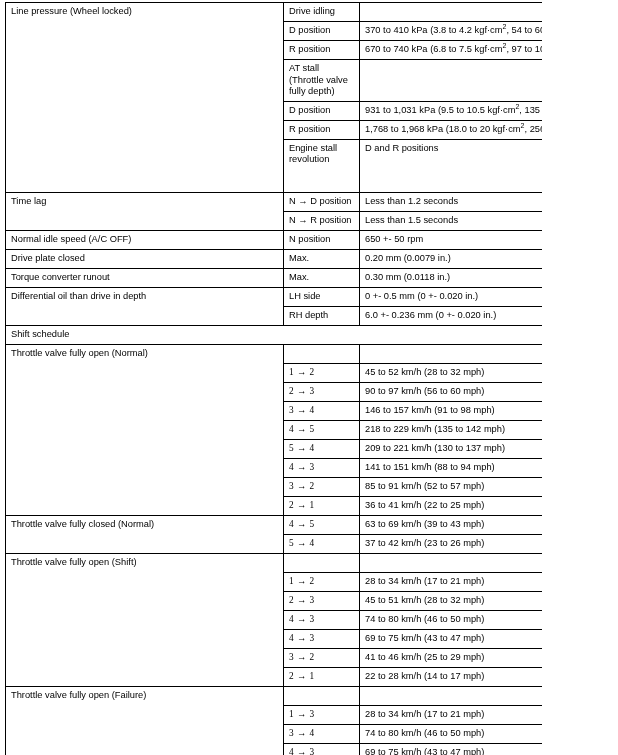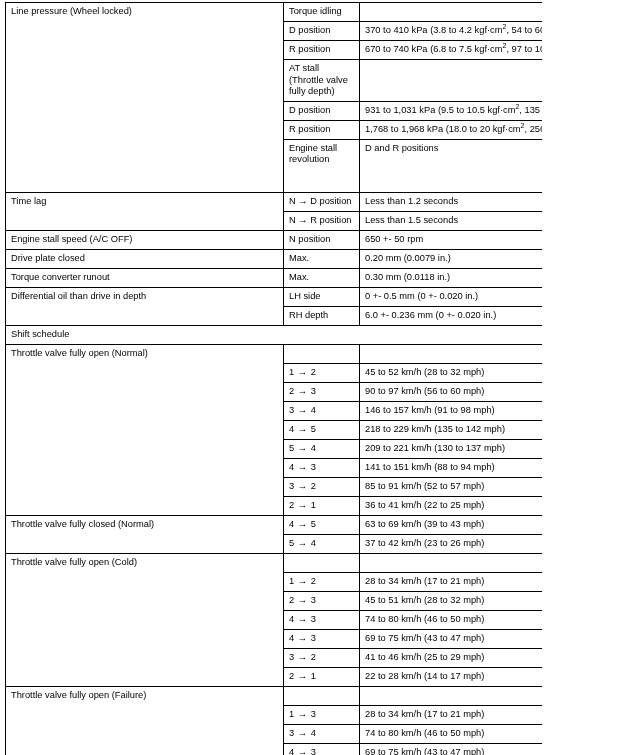--- a/index.html
+++ b/index.html
@@ -32,32 +32,32 @@
     height: 12px;
   }
   td.c1 { width: 268px; }
   td.c2 { width: 66px; }
   td.c3 { width: 268px; }
   sup {
     font-size: 7px;
     vertical-align: super;
     line-height: 0;
   }
-  .arrow { letter-spacing: 0.5px; }
+  .arrow { letter-spacing: 0.5px; font-family: Liberation Serif, serif; }
 </style>
 </head>
 <body>
 
 <div id="sheet">
   <table class="spec">
     <tbody>
 
       <tr>
         <td class="c1" rowspan="7">Line pressure (Wheel locked)</td>
-        <td class="c2">Torque idling</td>
+        <td class="c2">Drive idling</td>
         <td class="c3"></td>
       </tr>
       <tr>
         <td class="c2">D position</td>
         <td class="c3">370 to 410 kPa (3.8 to 4.2 kgf·cm<sup>2</sup>, 54 to 60 psi)</td>
       </tr>
       <tr>
         <td class="c2">R position</td>
         <td class="c3">670 to 740 kPa (6.8 to 7.5 kgf·cm<sup>2</sup>, 97 to 106 psi)</td>
       </tr>
@@ -84,21 +84,21 @@
         <td class="c1" rowspan="2">Time lag</td>
         <td class="c2">N → D position</td>
         <td class="c3">Less than 1.2 seconds</td>
       </tr>
       <tr>
         <td class="c2">N → R position</td>
         <td class="c3">Less than 1.5 seconds</td>
       </tr>
 
       <tr>
-        <td class="c1">Engine stall speed (A/C OFF)</td>
+        <td class="c1">Normal idle speed (A/C OFF)</td>
         <td class="c2">N position</td>
         <td class="c3">650 +- 50 rpm</td>
       </tr>
       <tr>
         <td class="c1">Drive plate closed</td>
         <td class="c2">Max.</td>
         <td class="c3">0.20 mm (0.0079 in.)</td>
       </tr>
       <tr>
         <td class="c1">Torque converter runout</td>
@@ -162,21 +162,21 @@
         <td class="c1" rowspan="2">Throttle valve fully closed (Normal)</td>
         <td class="c2 arrow">4 → 5</td>
         <td class="c3">63 to 69 km/h (39 to 43 mph)</td>
       </tr>
       <tr>
         <td class="c2 arrow">5 → 4</td>
         <td class="c3">37 to 42 km/h (23 to 26 mph)</td>
       </tr>
 
       <tr>
-        <td class="c1" rowspan="7">Throttle valve fully open (Cold)</td>
+        <td class="c1" rowspan="7">Throttle valve fully open (Shift)</td>
         <td class="c2"></td>
         <td class="c3"></td>
       </tr>
       <tr>
         <td class="c2 arrow">1 → 2</td>
         <td class="c3">28 to 34 km/h (17 to 21 mph)</td>
       </tr>
       <tr>
         <td class="c2 arrow">2 → 3</td>
         <td class="c3">45 to 51 km/h (28 to 32 mph)</td>

